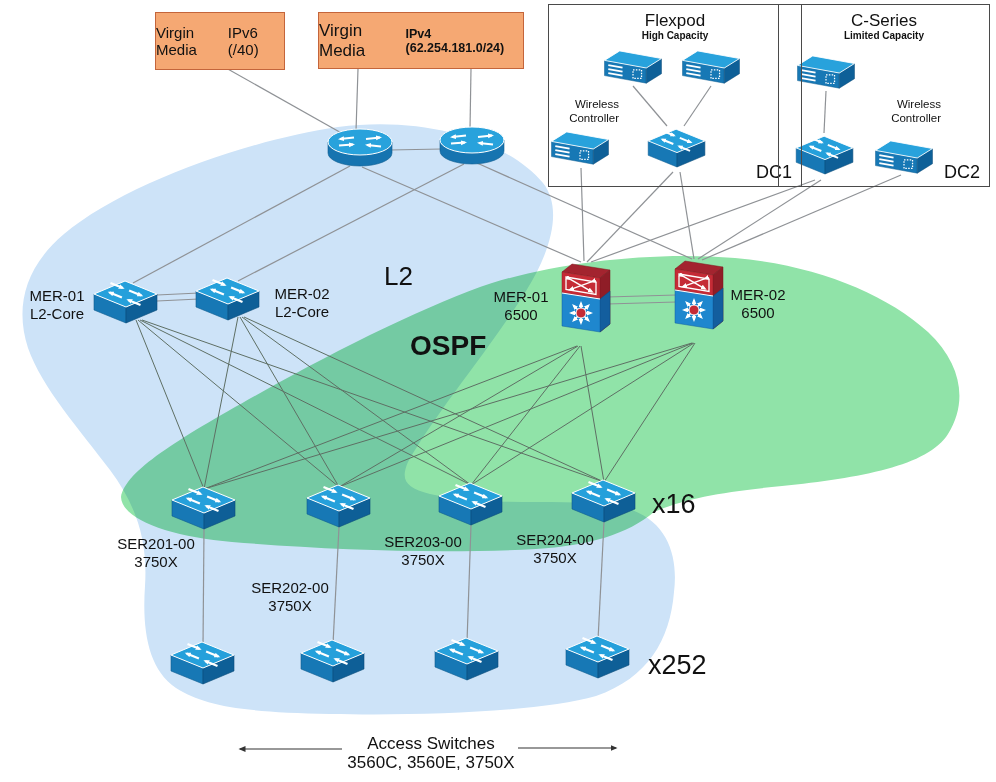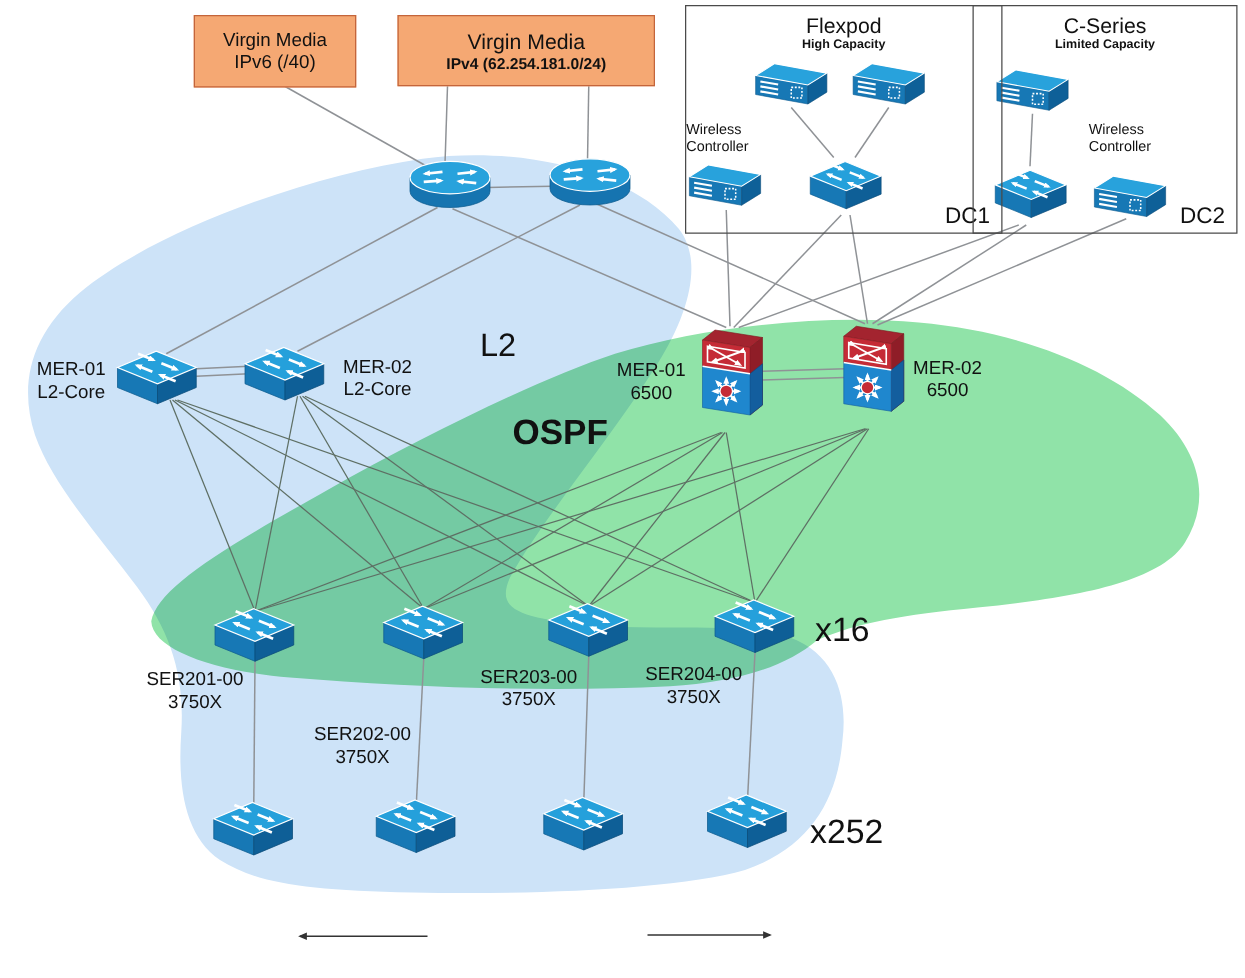--- a/index.html
+++ b/index.html
@@ -2,26 +2,26 @@
 <html><head>
 <meta charset="utf-8">
 <style>
   html,body{margin:0;padding:0;background:#fff;}
   #stage{position:relative;width:996px;height:782px;background:#ffffff;
          font-family:"Liberation Sans", sans-serif;color:#111;overflow:hidden;}
   #net-svg{position:absolute;left:0;top:0;}
   .lbl{position:absolute;color:#111;white-space:nowrap;}
   .ctr{text-align:center;}
   .isp-box{position:absolute;background:#F5A873;border:1.6px solid #C4653B;
-           display:flex;flex-direction:column;align-items:center;justify-content:center;}
+           display:flex;flex-direction:row;align-items:center;justify-content:center;}
   .dc-box{position:absolute;border:1.3px solid #4a4a4a;background:transparent;}
   .dc-title{position:absolute;left:0;right:0;top:6px;text-align:center;font-size:17px;}
   .dc-sub{position:absolute;left:0;right:0;top:25px;text-align:center;font-size:10px;font-weight:bold;}
   .dc-tag{position:absolute;right:9px;bottom:3px;font-size:18px;}
-  .wlc-lbl{position:absolute;width:70px;text-align:left;font-size:11.5px;line-height:13.5px;}
+  .wlc-lbl{position:absolute;width:70px;text-align:right;font-size:11.5px;line-height:13.5px;}
   .zone-lbl{font-size:26px;}
   .node-lbl{font-size:15px;line-height:18px;text-align:center;}
 </style>
 </head>
 <body>
 
 <div id="stage">
 
   <svg id="net-svg" width="996" height="782" viewBox="0 0 996 782">
     <defs>
@@ -275,14 +275,18 @@
     <div>3750X</div>
   </div>
   <div class="lbl node-lbl" style="left:509px;top:531px;width:92px;">
     <div>SER204-00</div>
     <div>3750X</div>
   </div>
 
   <div class="lbl" style="left:652px;top:489px;font-size:27px;">x16</div>
   <div class="lbl" style="left:648px;top:650px;font-size:27px;">x252</div>
 
+  <div class="lbl ctr" style="left:331px;top:734px;width:200px;font-size:17px;line-height:19px;white-space:normal;">
+    <div>Access Switches</div>
+    <div>3560C, 3560E, 3750X</div>
+  </div>
 
 </div>
 
 </body></html>

